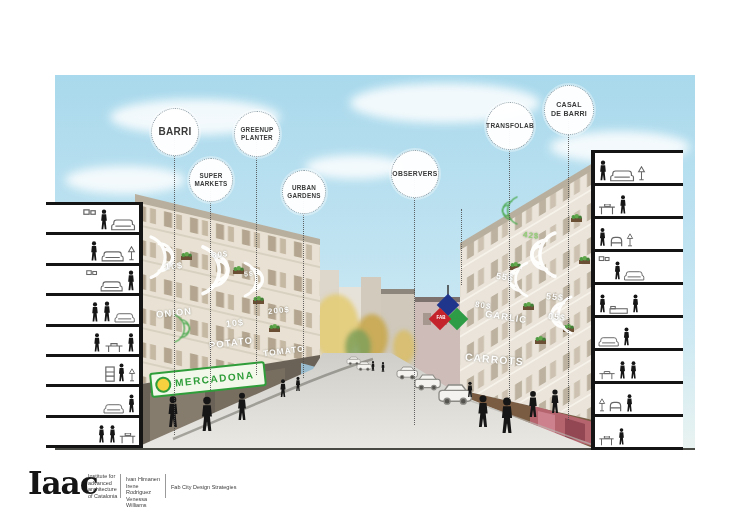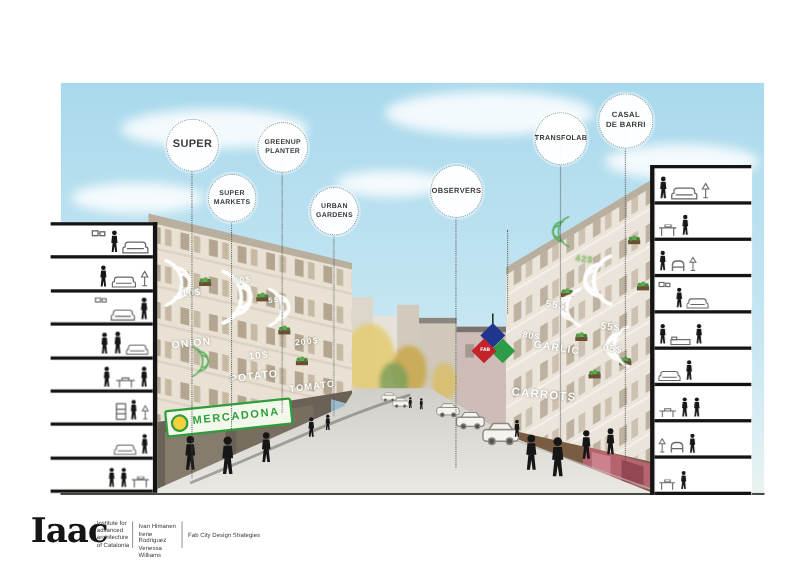--- a/index.html
+++ b/index.html
@@ -240,21 +240,21 @@
   <div class="ann-line" style="left:119px;top:56px;height:304px"></div>
   <div class="ann-line" style="left:155px;top:104px;height:211px"></div>
   <div class="ann-line" style="left:201px;top:58px;height:242px"></div>
   <div class="ann-line" style="left:248px;top:116px;height:187px"></div>
   <div class="ann-line" style="left:359px;top:98px;height:252px"></div>
   <div class="ann-line" style="left:406px;top:134px;height:76px"></div>
   <div class="ann-line" style="left:454px;top:50px;height:273px"></div>
   <div class="ann-line" style="left:513px;top:34px;height:311px"></div>
 
   <div class="ann" style="left:96px;top:33px;width:46px;height:46px;font-size:10px;font-weight:600">
-      <span class="pre">SUPER</span>
+      <span class="pre">BARRI</span>
     </div>
   <div class="ann" style="left:134px;top:83px;width:42px;height:42px;font-size:6.3px">
       <span class="pre">SUPER
 MARKETS</span>
     </div>
   <div class="ann" style="left:179px;top:36px;width:44px;height:44px;font-size:6.3px">
       <span class="pre">GREENUP
 PLANTER</span>
     </div>
   <div class="ann" style="left:227px;top:95px;width:42px;height:42px;font-size:6.3px">

